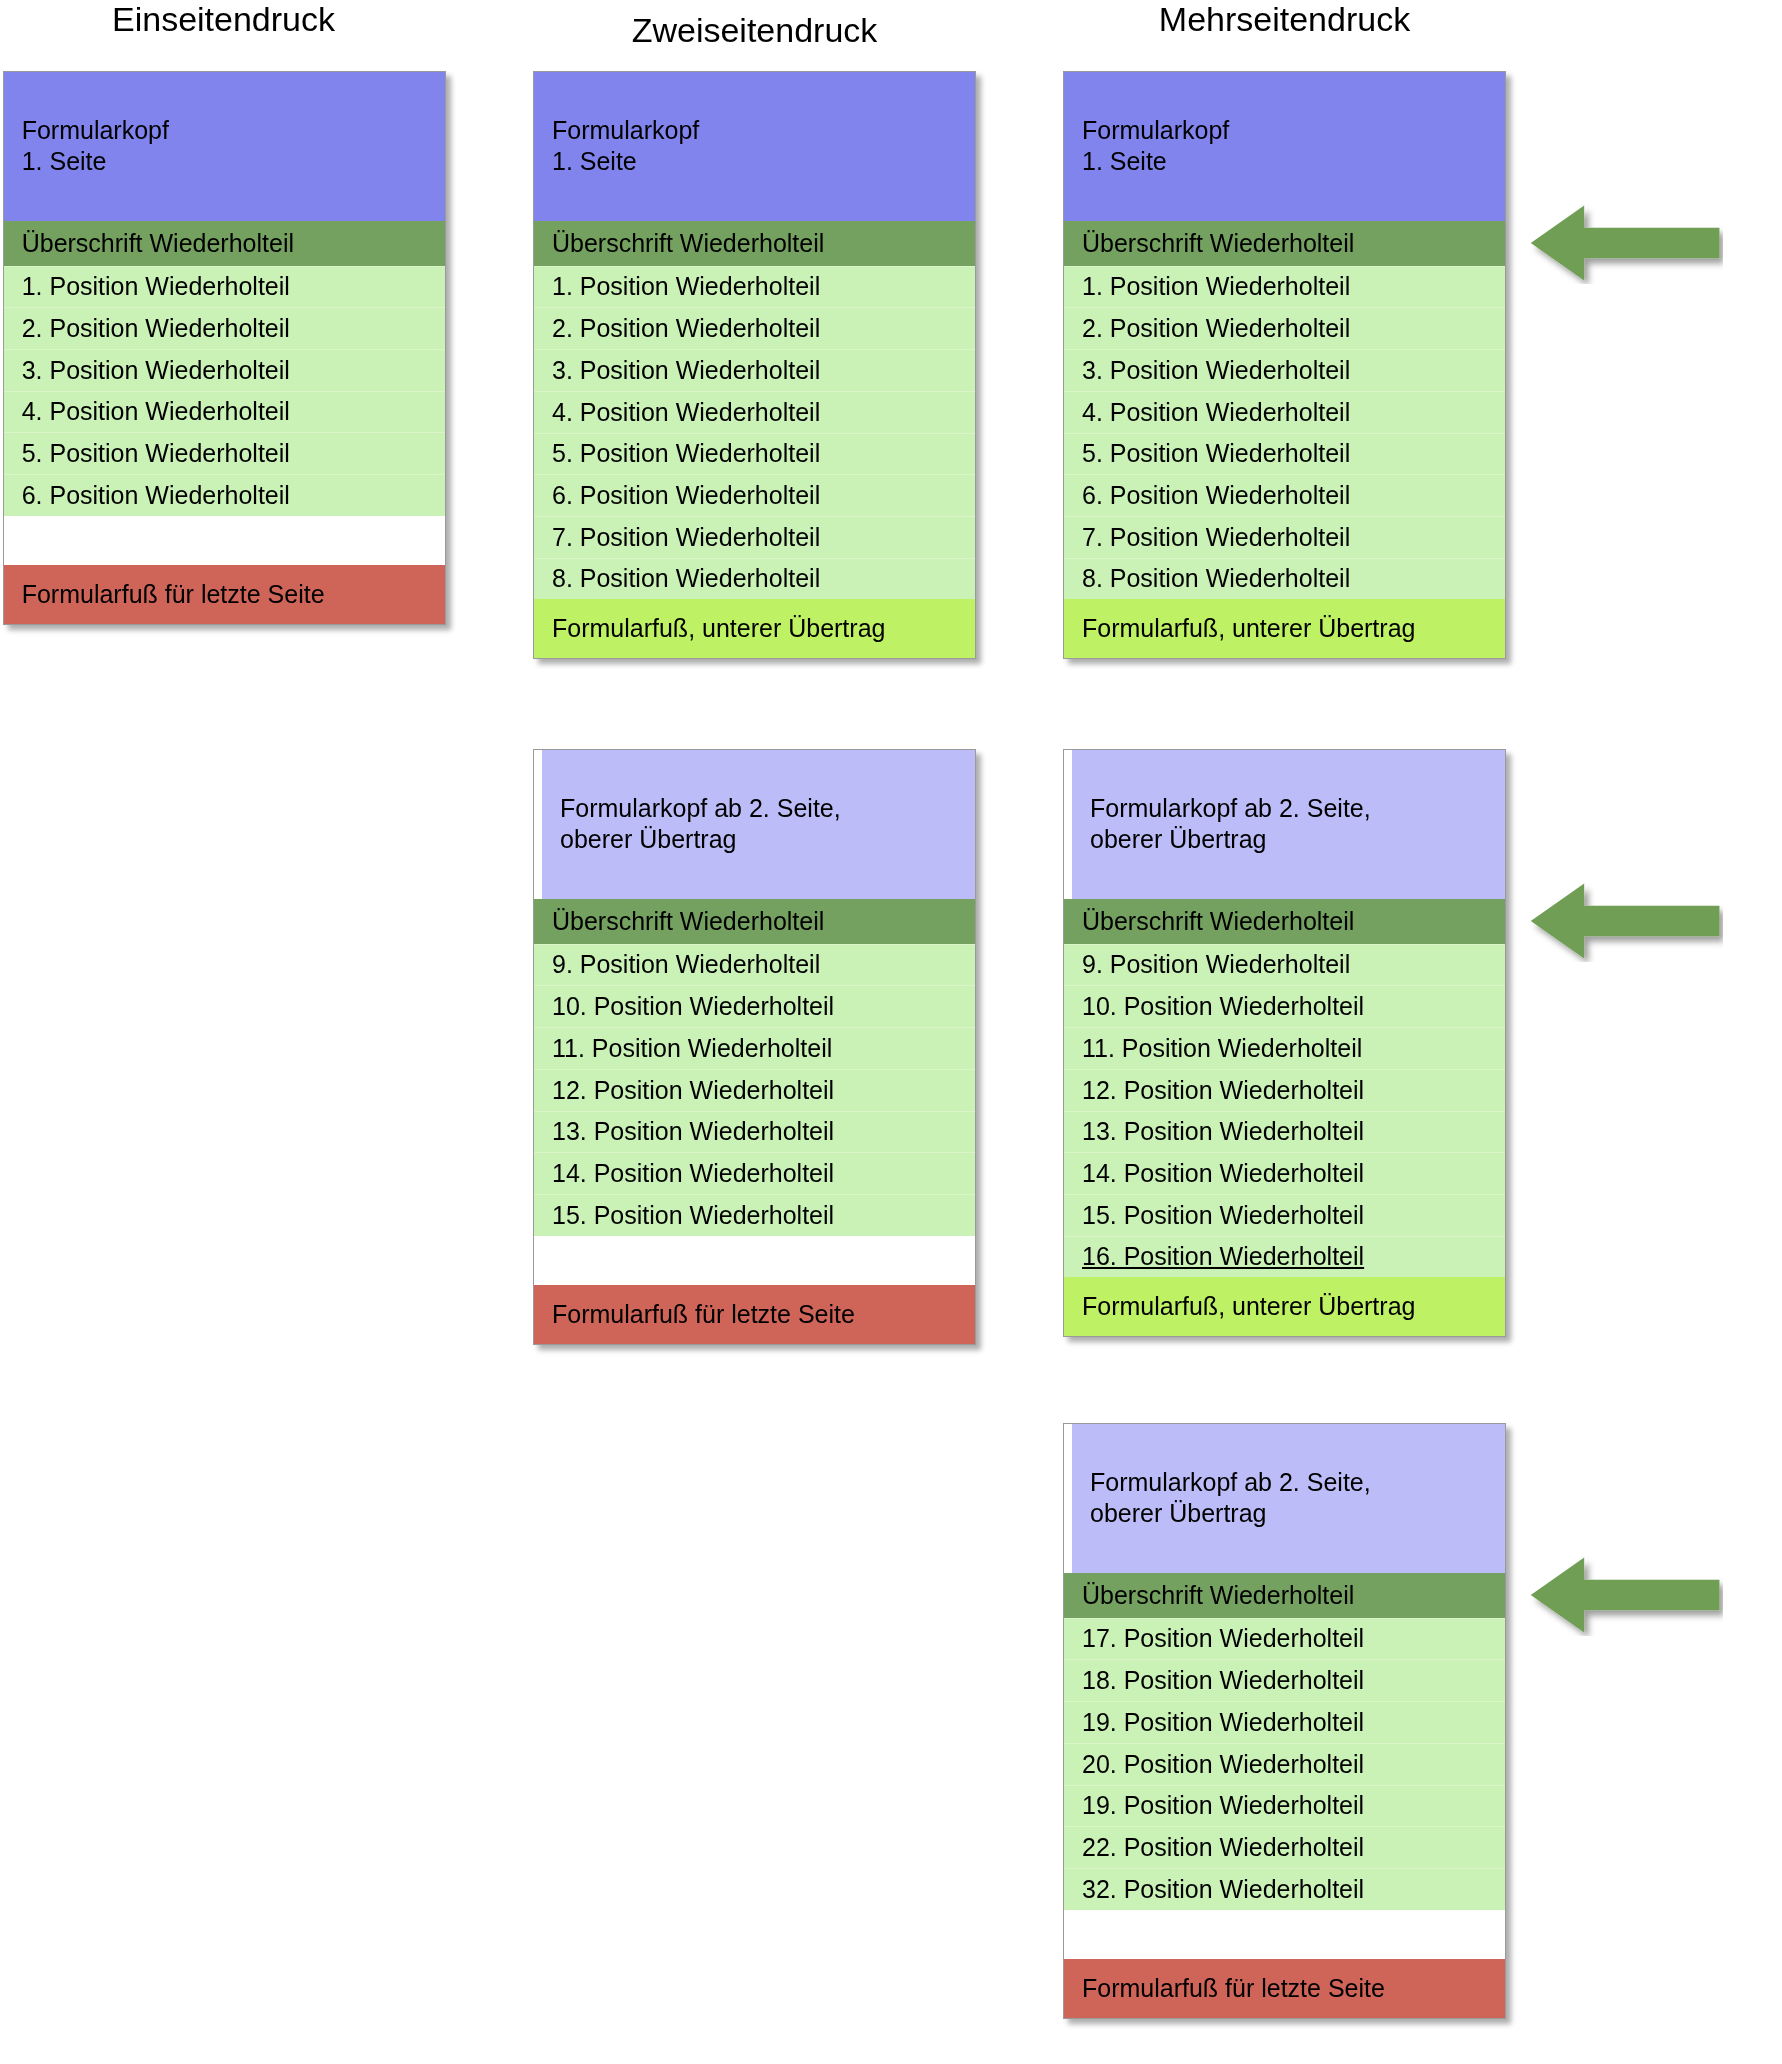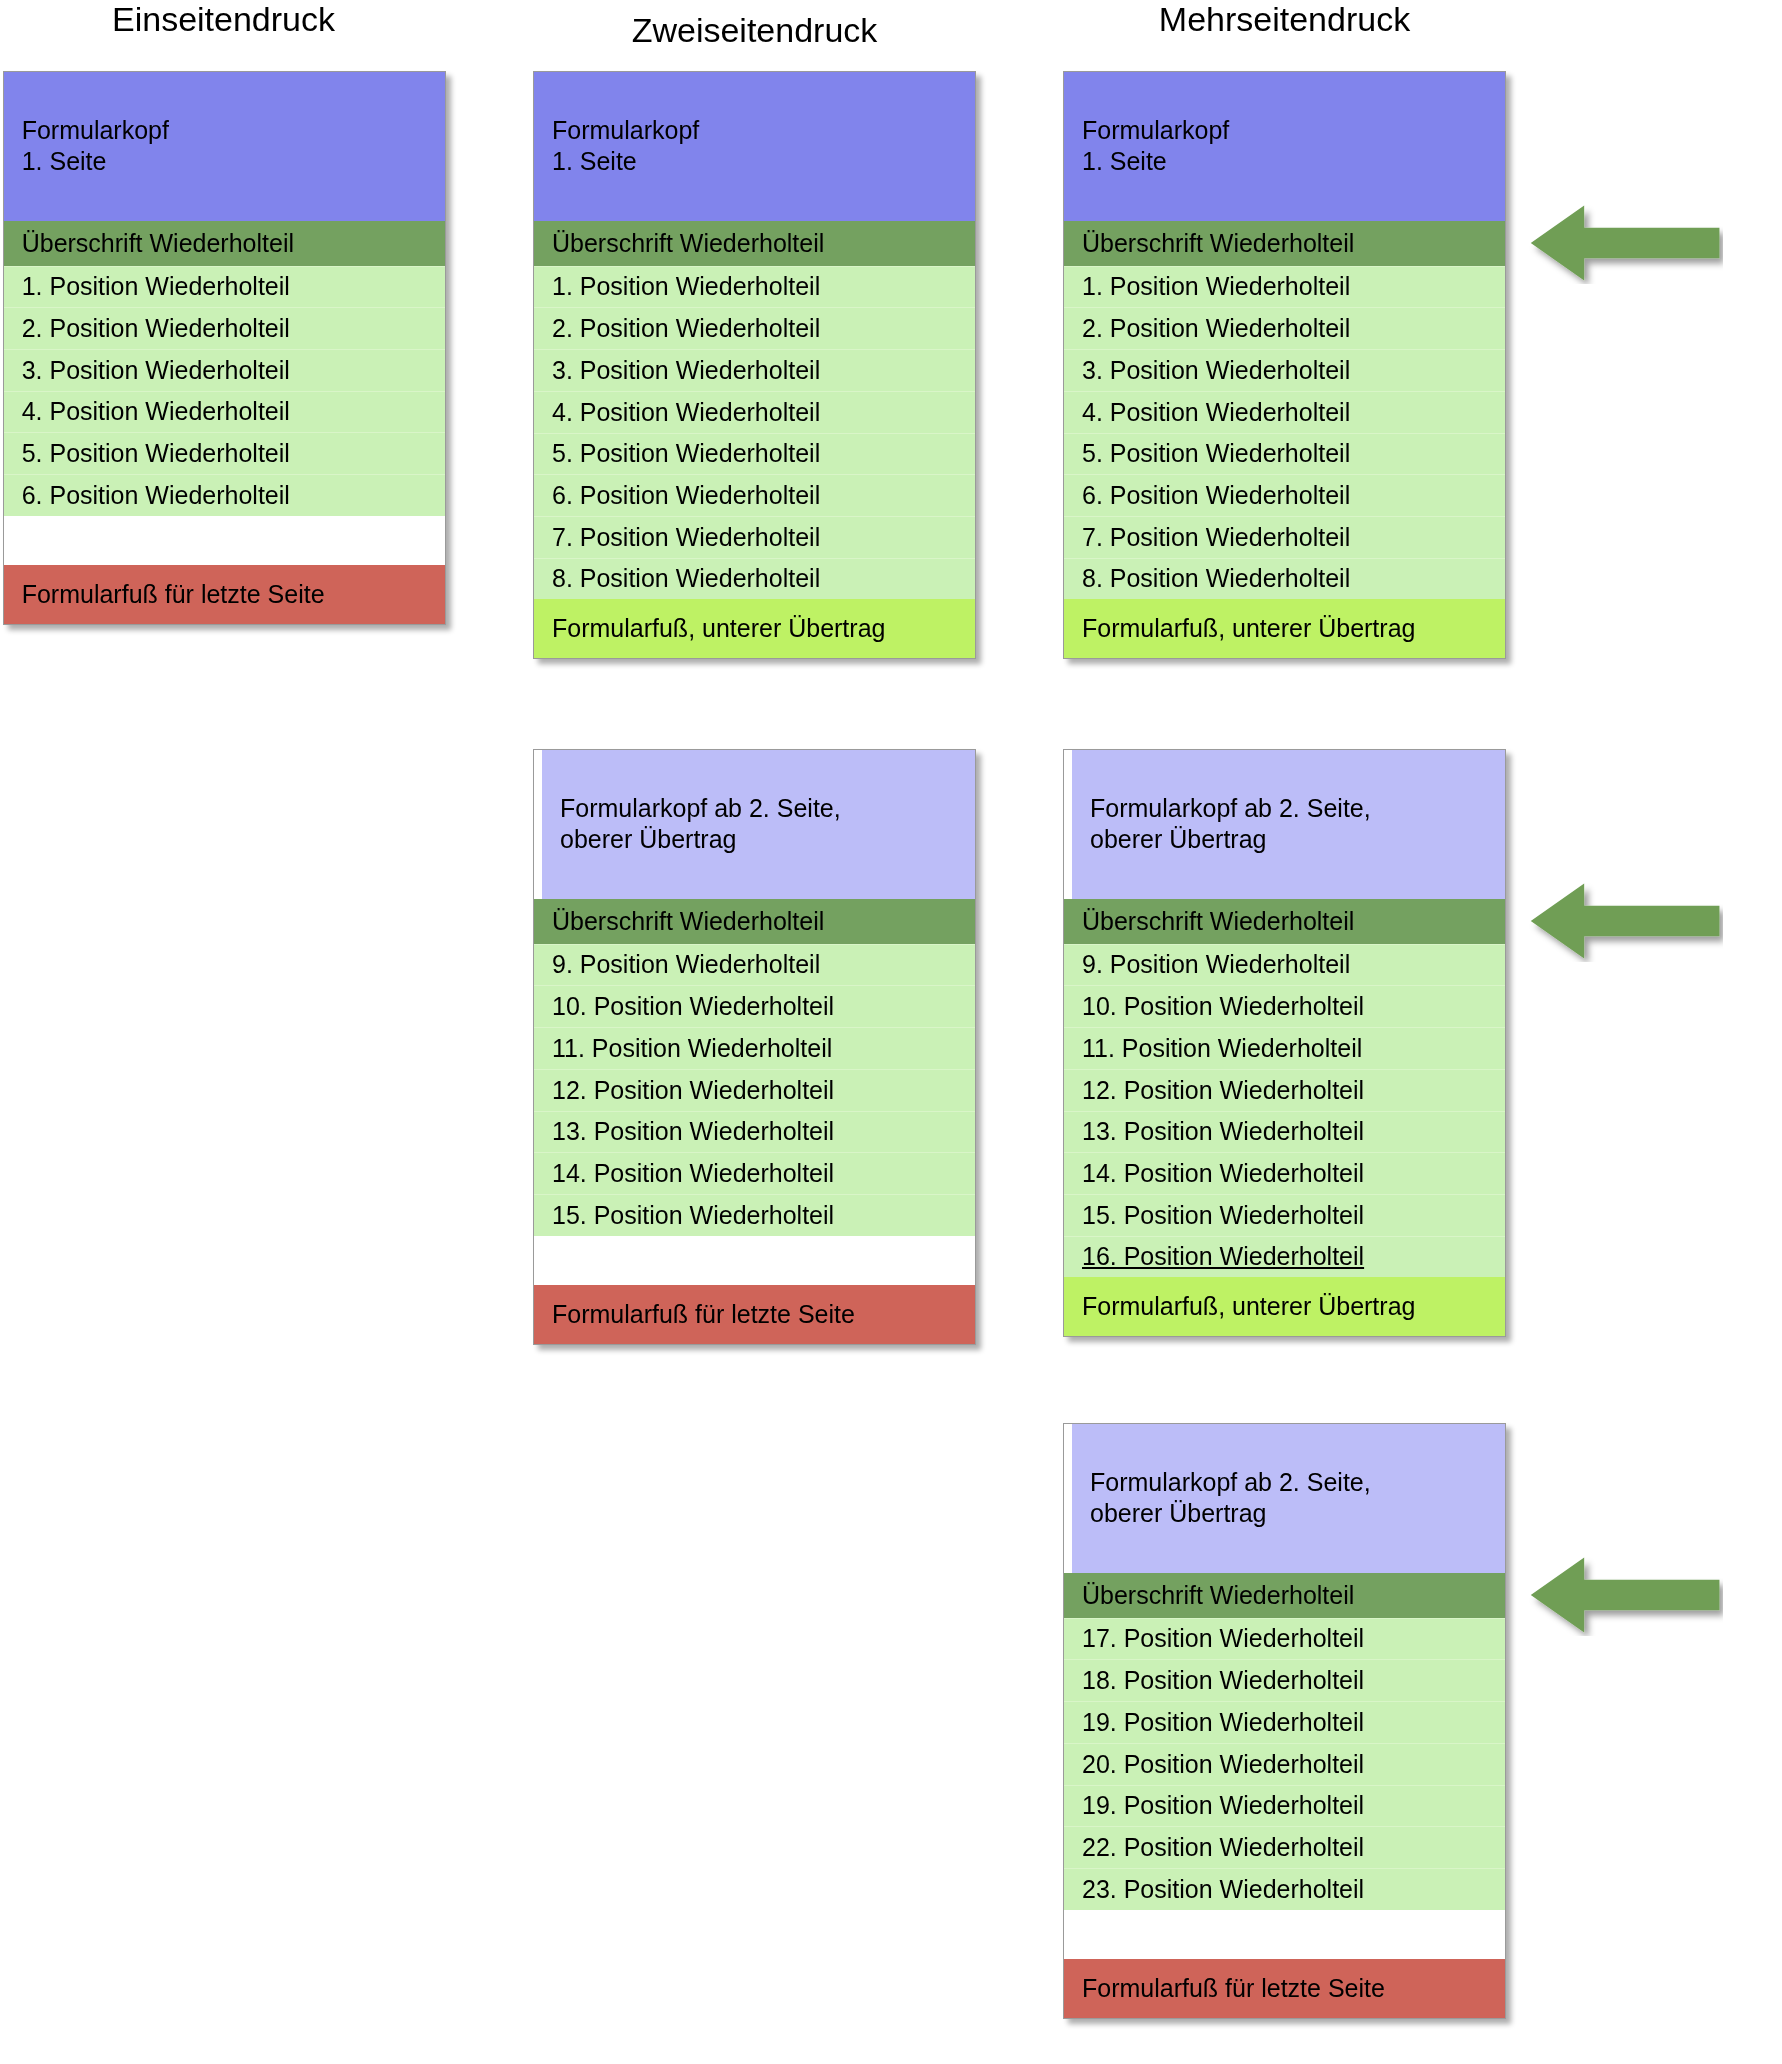--- a/index.html
+++ b/index.html
@@ -174,18 +174,18 @@
     <div class="page" style="left: 1063px; top: 1423px; width: 443px; height: 596px;">
       <div class="band band-header-cont" style="height: 150px;">Formularkopf ab 2. Seite,
 oberer Übertrag</div>
       <div class="band band-heading" style="height: 45px;">Überschrift Wiederholteil</div>
       <div class="band band-item" style="height: 42px;">17. Position Wiederholteil</div>
       <div class="band band-item" style="height: 42px;">18. Position Wiederholteil</div>
       <div class="band band-item" style="height: 42px;">19. Position Wiederholteil</div>
       <div class="band band-item" style="height: 42px;">20. Position Wiederholteil</div>
       <div class="band band-item" style="height: 42px;">19. Position Wiederholteil</div>
       <div class="band band-item" style="height: 42px;">22. Position Wiederholteil</div>
-      <div class="band band-item" style="height: 42px;">23. Position Wiederholteil</div>
+      <div class="band band-item" style="height: 42px;">32. Position Wiederholteil</div>
       <div class="band band-filler" style="height: 50px;"></div>
       <div class="band band-footer-last" style="height: 59px;">Formularfuß für letzte Seite</div>
     </div>
   </div>
 
 
 </body></html>

